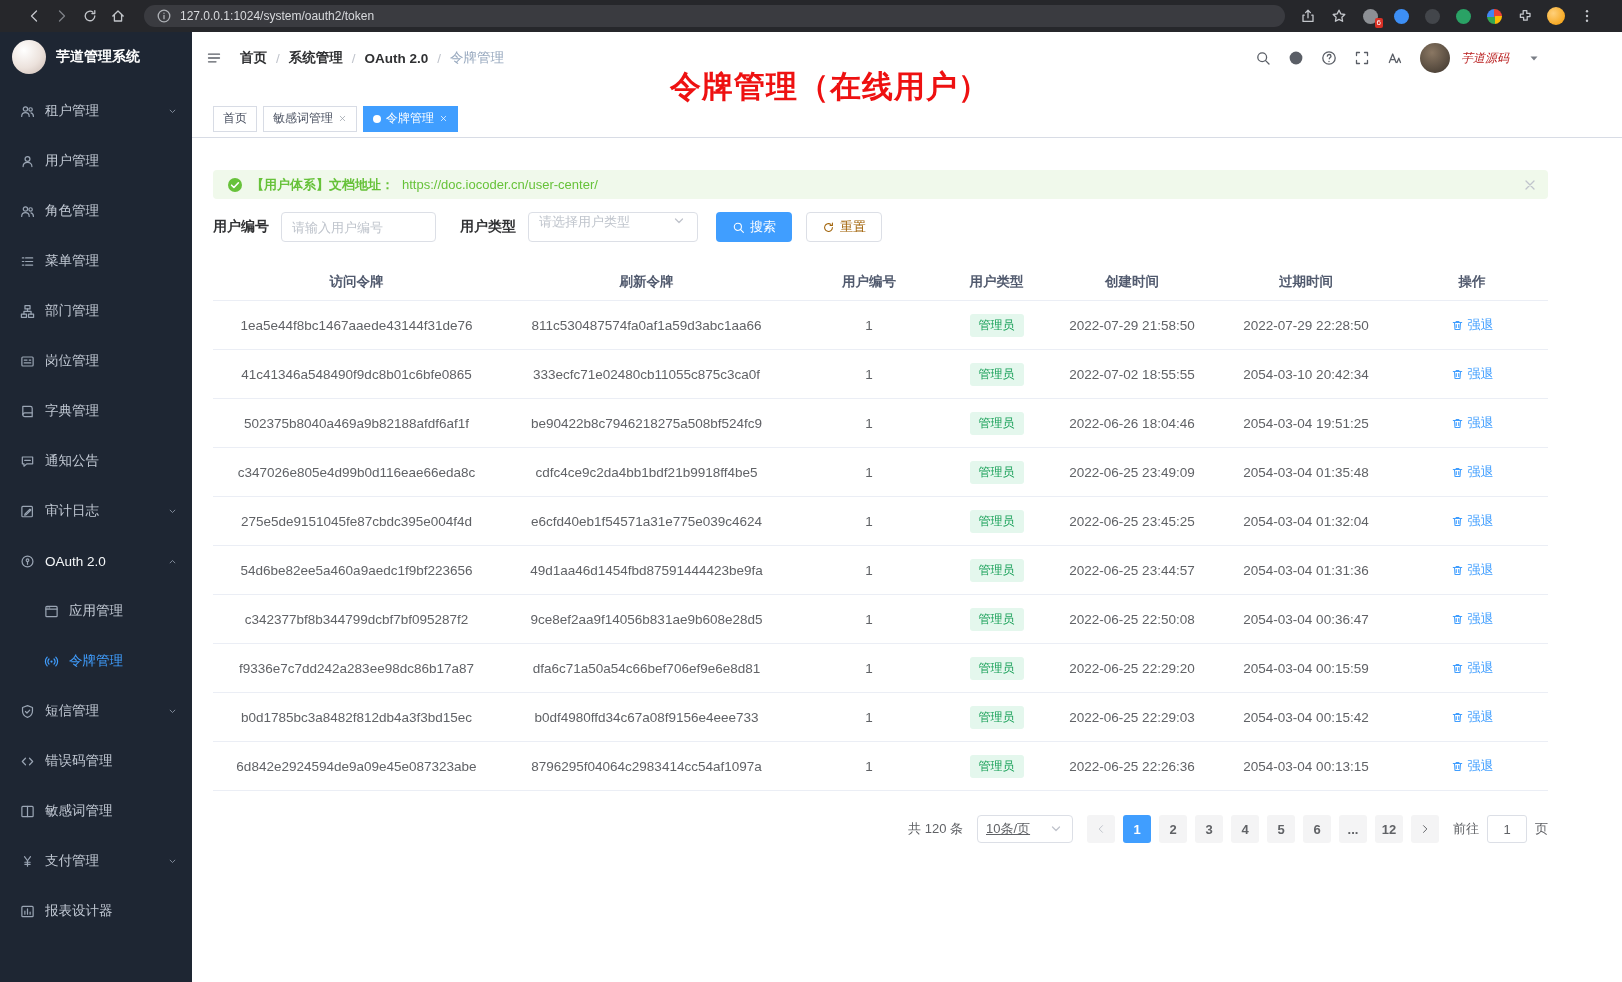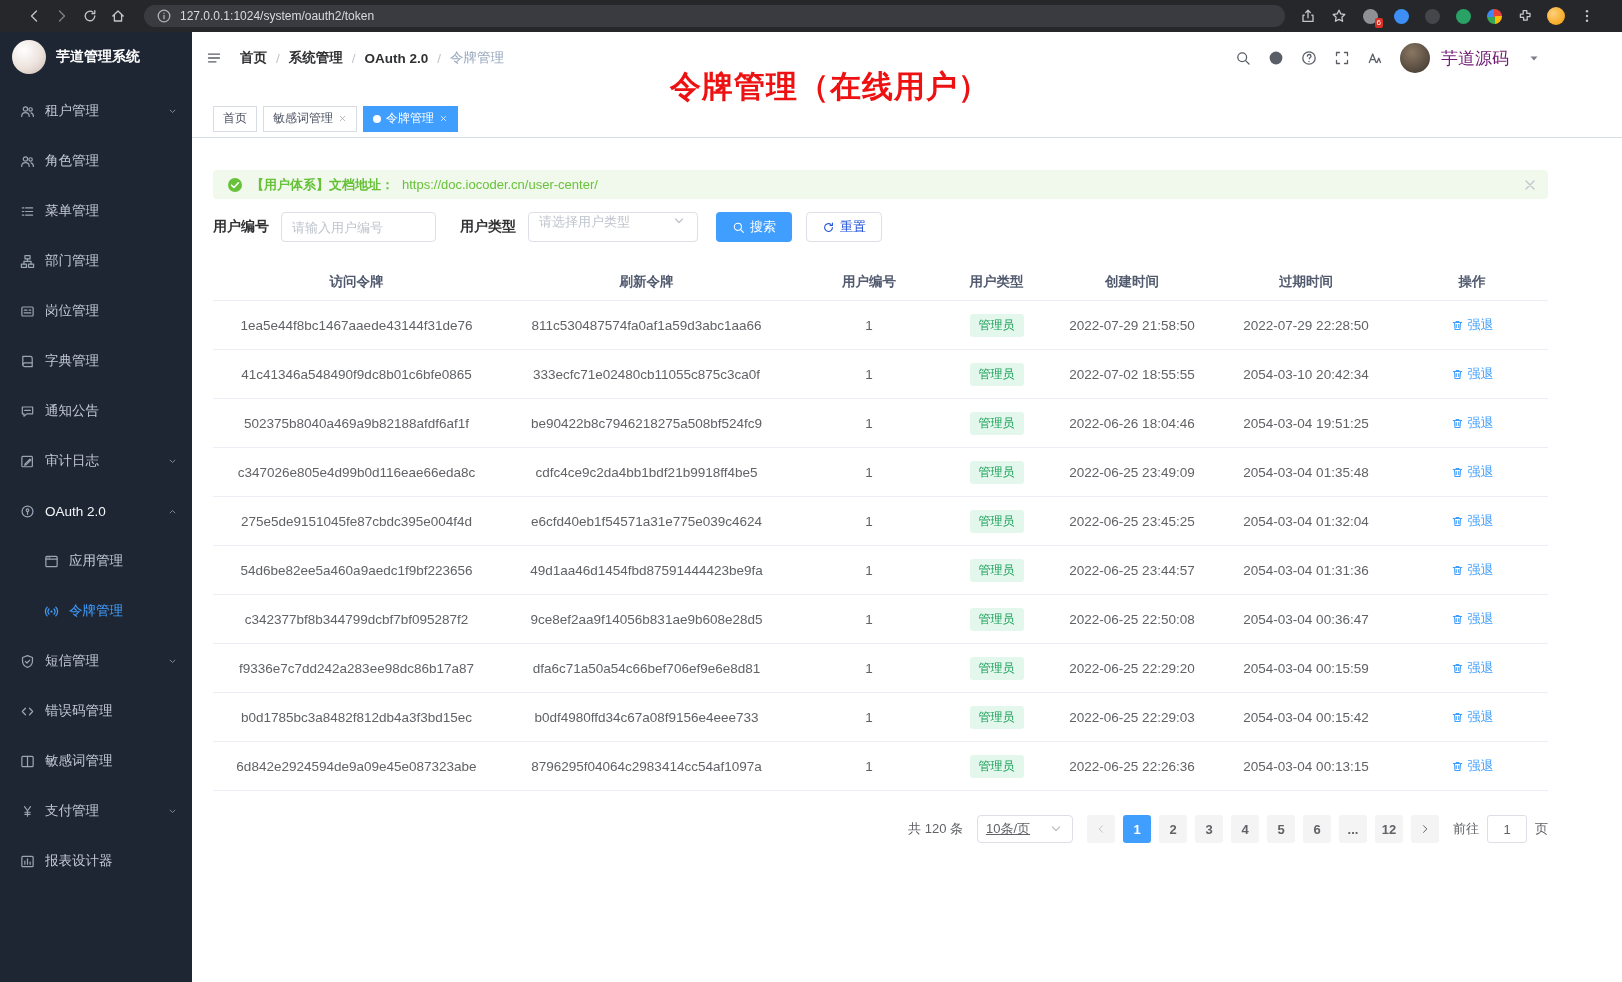--- a/index.html
+++ b/index.html
@@ -40,21 +40,21 @@
   
   .topbar { height:52px; display:flex; align-items:center; padding:0 80px 0 14px; flex-shrink:0; }
   .hamburger { color:#5a5e66; margin-right:18px; cursor:pointer; display:flex; }
   .breadcrumb { display:flex; align-items:center; gap:9px; font-size:13.5px; }
   .bc-item { color:#303133; font-weight:700; cursor:pointer; }
   .bc-item.last { color:#97a8be; font-weight:400; cursor:default; }
   .bc-sep { color:#c0c4cc; font-weight:400; }
   .topbar-right { margin-left:auto; display:flex; align-items:center; gap:17px; color:#5a5e66; }
   .tico { display:flex; cursor:pointer; }
   .tr-avatar { width:30px; height:30px; border-radius:50%; background:radial-gradient(circle at 40% 32%, #8a7763, #3b332b); cursor:pointer; }
-  .tr-name { font-size:17px; color:#701a75; margin-left:-6px; }
+  .tr-name { font-size:12px; color:#b91c1c; margin-left:-6px;font-style:italic; }
   .tr-caret { color:#7a7e86; display:flex; cursor:pointer; }
 
   
   .tabsbar { height:38px; display:flex; align-items:center; gap:6px; padding-left:21px; border-bottom:1px solid #d8dce5; flex-shrink:0; }
   .tab { height:26px; display:flex; align-items:center; gap:5px; padding:0 9px; border:1px solid #d8dce5; background:#fff; font-size:12px; color:#495060; cursor:pointer; white-space:nowrap; }
   .tab .tclose { display:flex; color:#9aa0a8; }
   .tab.active { background:#409eff; border-color:#409eff; color:#fff; }
   .tab.active .tclose { color:#fff; }
   .tab-dot { width:8px; height:8px; border-radius:50%; background:#fff; }
 
@@ -67,21 +67,21 @@
   .alert-close { position:absolute; right:10px; color:#c0c4cc; display:flex; cursor:pointer; }
 
   .filters { display:flex; align-items:center; margin-top:13px; }
   .f-label { font-weight:700; color:#303133; font-size:14px; margin-right:12px; }
   .f-input { width:155px; height:30px; border:1px solid #dcdfe6; border-radius:4px; padding:0 10px; font-size:13px; color:#606266; margin-right:24px; outline:none; }
   .f-input::placeholder { color:#bfc4cc; }
   .f-select { width:170px; height:30px; border:1px solid #dcdfe6; border-radius:4px; display:flex; align-items:flex-start; justify-content:space-between; padding:0 10px; font-size:13px; color:#bfc4cc; margin-right:18px; cursor:pointer; }
   .f-select .caret { color:#c0c4cc; display:flex; }
   .btn { height:30px; border-radius:4px; display:inline-flex; align-items:center; gap:5px; padding:0 15px; font-size:13px; cursor:pointer; border:1px solid transparent; }
   .btn-primary { background:#409eff; color:#fff; margin-right:14px; }
-  .btn-plain { background:#fff; border-color:#dcdfe6; color:#1d4ed8; }
+  .btn-plain { background:#fff; border-color:#dcdfe6; color:#a16207; }
 
   
   .table { margin-top:22px; }
   .thead { display:flex; border-bottom:1px solid #ebeef5; }
   .th { height:36px; display:flex; align-items:center; justify-content:center; font-size:13.5px; color:#515a6e; font-weight:700; }
   .trow { display:flex; border-bottom:1px solid #ebeef5;align-items:center; }
   .td { height:48px; display:flex; align-items:center; justify-content:center; font-size:13.5px; color:#606266; }
   .c0{width:287px}.c1{width:293px}.c2{width:152px}.c3{width:103px}.c4{width:168px}.c5{width:180px}.c6{width:152px}
   .tag { background:#e4f7ed; color:#18a058; font-size:12px; padding:3px 9px; border-radius:3px; }
   .action { color:#409eff; display:flex; align-items:center; gap:4px; font-size:13px; cursor:pointer; }
@@ -197,20 +197,29 @@
           <span class="mi-label">租户管理</span>
           <span class="mi-chevron down">
             <svg width="11" height="11" viewBox="0 0 16 16" fill="none" stroke="currentColor" stroke-width="1.3" stroke-linecap="round" stroke-linejoin="round">
               <path d="M4.5 6l3.5 3.5L11.5 6"></path>
             </svg>
           </span>
         </div>
         <div class="menu-item">
           <span class="mi-icon">
             <svg width="15" height="15" viewBox="0 0 16 16" fill="none" stroke="currentColor" stroke-width="1.3" stroke-linecap="round" stroke-linejoin="round">
+              <circle cx="8" cy="5.3" r="2.6"></circle>
+              <path d="M3.3 13.4c0-2.8 2.1-4.4 4.7-4.4s4.7 1.6 4.7 4.4"></path>
+            </svg>
+          </span>
+          <span class="mi-label">用户管理</span>
+        </div>
+        <div class="menu-item">
+          <span class="mi-icon">
+            <svg width="15" height="15" viewBox="0 0 16 16" fill="none" stroke="currentColor" stroke-width="1.3" stroke-linecap="round" stroke-linejoin="round">
               <circle cx="5.8" cy="5.4" r="2.3"></circle>
               <path d="M1.8 13.2c0-2.5 1.8-4 4-4s4 1.5 4 4"></path>
               <circle cx="11.3" cy="5.8" r="1.8"></circle>
               <path d="M11.7 9.4c1.6.4 2.6 1.8 2.6 3.8"></path>
             </svg>
           </span>
           <span class="mi-label">角色管理</span>
         </div>
         <div class="menu-item">
           <span class="mi-icon">

